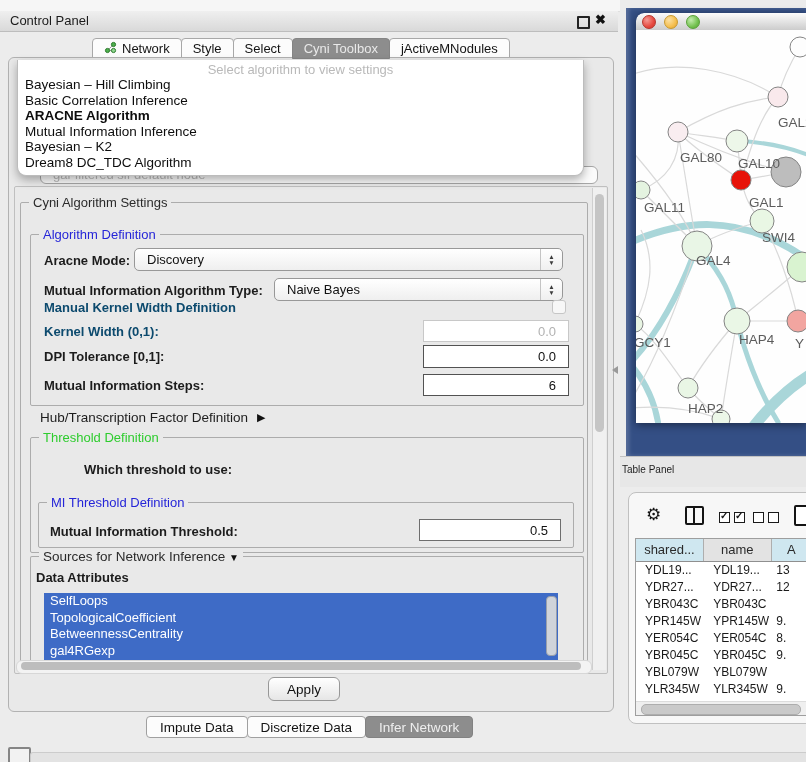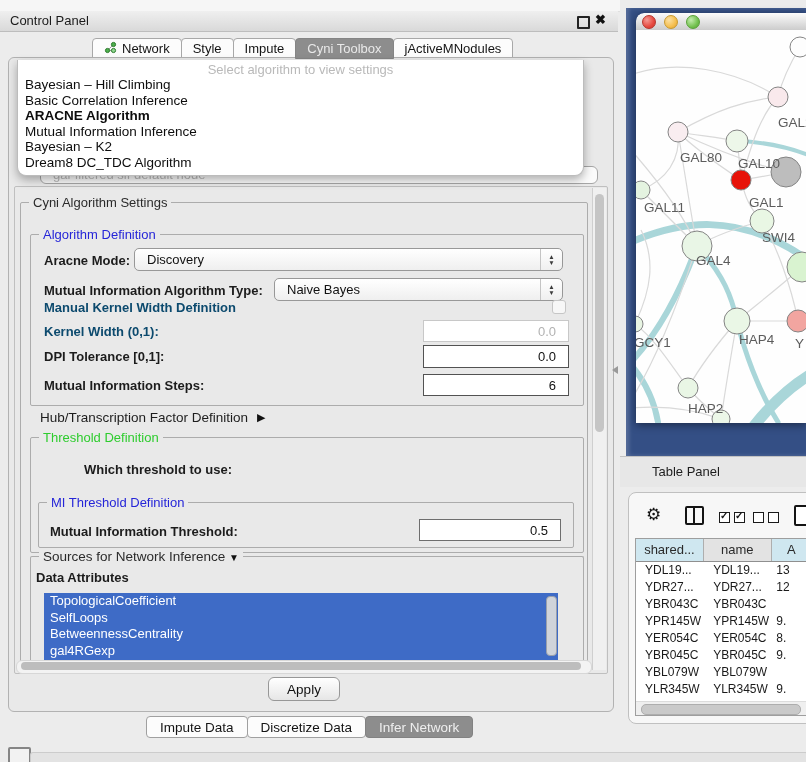--- a/index.html
+++ b/index.html
@@ -68,21 +68,21 @@
   #net-titlebar{left:0;top:0;width:170px;height:17px;background:linear-gradient(#fcfcfc,#cccccc);
     border-bottom:1px solid #8f8f8f;border-radius:8px 0 0 0;}
   .tl{position:absolute;top:2px;width:12px;height:12px;border-radius:50%;}
   #tl-close{left:6px;background:radial-gradient(circle at 4px 4px,#f49a93,#e6493f 60%,#c9362c);border:1px solid #b5352c;}
   #tl-min{left:28px;background:radial-gradient(circle at 4px 4px,#fbe0a3,#f5bf4f 60%,#dd9f2f);border:1px solid #c7992f;}
   #tl-zoom{left:50px;background:radial-gradient(circle at 4px 4px,#c4ecae,#74c251 60%,#55a232);border:1px solid #58a138;}
   #net-canvas{left:0;top:17px;width:170px;height:393px;background:#fefefe;}
   #net-svg text{font-family:"Liberation Sans",sans-serif;font-size:13.5px;fill:#5c5c5c;}
   
   #tp-bar{left:620px;top:456px;width:186px;height:30px;background:#e7e7e7;border-top:1px solid #c2c2c2;}
-  #tp-title{left:32px;top:7px;font-size:13px;color:#1d1d1d;}
+  #tp-title{left:2px;top:7px;font-size:10px;color:#1d1d1d;}
   #tp-outer{left:628px;top:492px;width:184px;height:230px;background:#f7f7f7;border:1px solid #c0c0c0;border-radius:8px;}
   .ticon{position:absolute;color:#141414;}
   #icon-columns{left:56px;top:13px;width:15px;height:15px;border:2px solid #141414;border-radius:2px;}
   #icon-columns div{position:absolute;left:6px;top:0;width:2px;height:15px;background:#141414;}
   .cbpair{position:absolute;display:flex;gap:4px;}
   .cb{width:9px;height:9px;border:1.5px solid #1a1a1a;position:relative;background:#fff;}
   .cb .mk{position:absolute;left:0px;top:-3px;font-size:10px;font-weight:bold;color:#111;}
   #icon-newtbl{left:165px;top:12px;width:16px;height:17px;border:2px solid #141414;border-radius:2px;background:#fff;}
   #tbl{left:6px;top:45px;width:172px;height:176px;border:1px solid #9e9e9e;background:#fff;overflow:hidden;}
   #tbl-head{display:flex;height:22px;border-bottom:1px solid #8f8f8f;}
@@ -122,21 +122,21 @@
             <circle cx="3.5" cy="9.5" r="2.1" fill="#4cae4c" stroke="#2d7c2d"></circle>
             <circle cx="9.5" cy="3.5" r="2.1" fill="#4cae4c" stroke="#2d7c2d"></circle>
             <circle cx="9.5" cy="9.5" r="2.1" fill="#8fd68f" stroke="#2d7c2d"></circle>
           </svg></span>
         <span>Network</span>
       </div>
       <div class="tab">
         <span>Style</span>
       </div>
       <div class="tab">
-        <span>Impute</span>
+        <span>Select</span>
       </div>
       <div class="tab sel">
         <span>Cyni Toolbox</span>
       </div>
       <div class="tab">
         <span>jActiveMNodules</span>
       </div>
     </div>
 
   <div class="abs" id="cp-body"></div>
@@ -188,22 +188,22 @@
     <span class="gtitle blue">MI Threshold Definition</span>
   </div>
   <span class="lbl" style="left:50px;top:524px;">Mutual Information Threshold:</span>
   <div class="field" style="left:419px;top:519px;width:142px;height:22px;border-width:1px;border-color:#6e6e6e;">0.5</div>
 
   <div class="grp" style="left:30px;top:556px;width:552px;height:107px;border-bottom:none;">
     <span class="gtitle" style="font-size:13.5px;"><span>Sources for Network Inference</span> <span class="tri" style="font-size:10px;">▼</span></span>
   </div>
   <span class="lbl" style="left:36px;top:570px;">Data Attributes</span>
   <div class="abs" id="attr-list">
+      <div class="attr-item">SelfLoops</div>
       <div class="attr-item">TopologicalCoefficient</div>
-      <div class="attr-item">SelfLoops</div>
       <div class="attr-item">BetweennessCentrality</div>
       <div class="attr-item">gal4RGexp</div>
     </div>
   <div class="abs" id="attr-vsb"></div>
   <div class="abs" id="pane-hsb">
       <div class="abs" id="pane-hsb-thumb"></div>
     </div>
   <div class="abs" id="pane-vsb">
       <div class="abs" id="pane-vsb-thumb"></div>
     </div>

